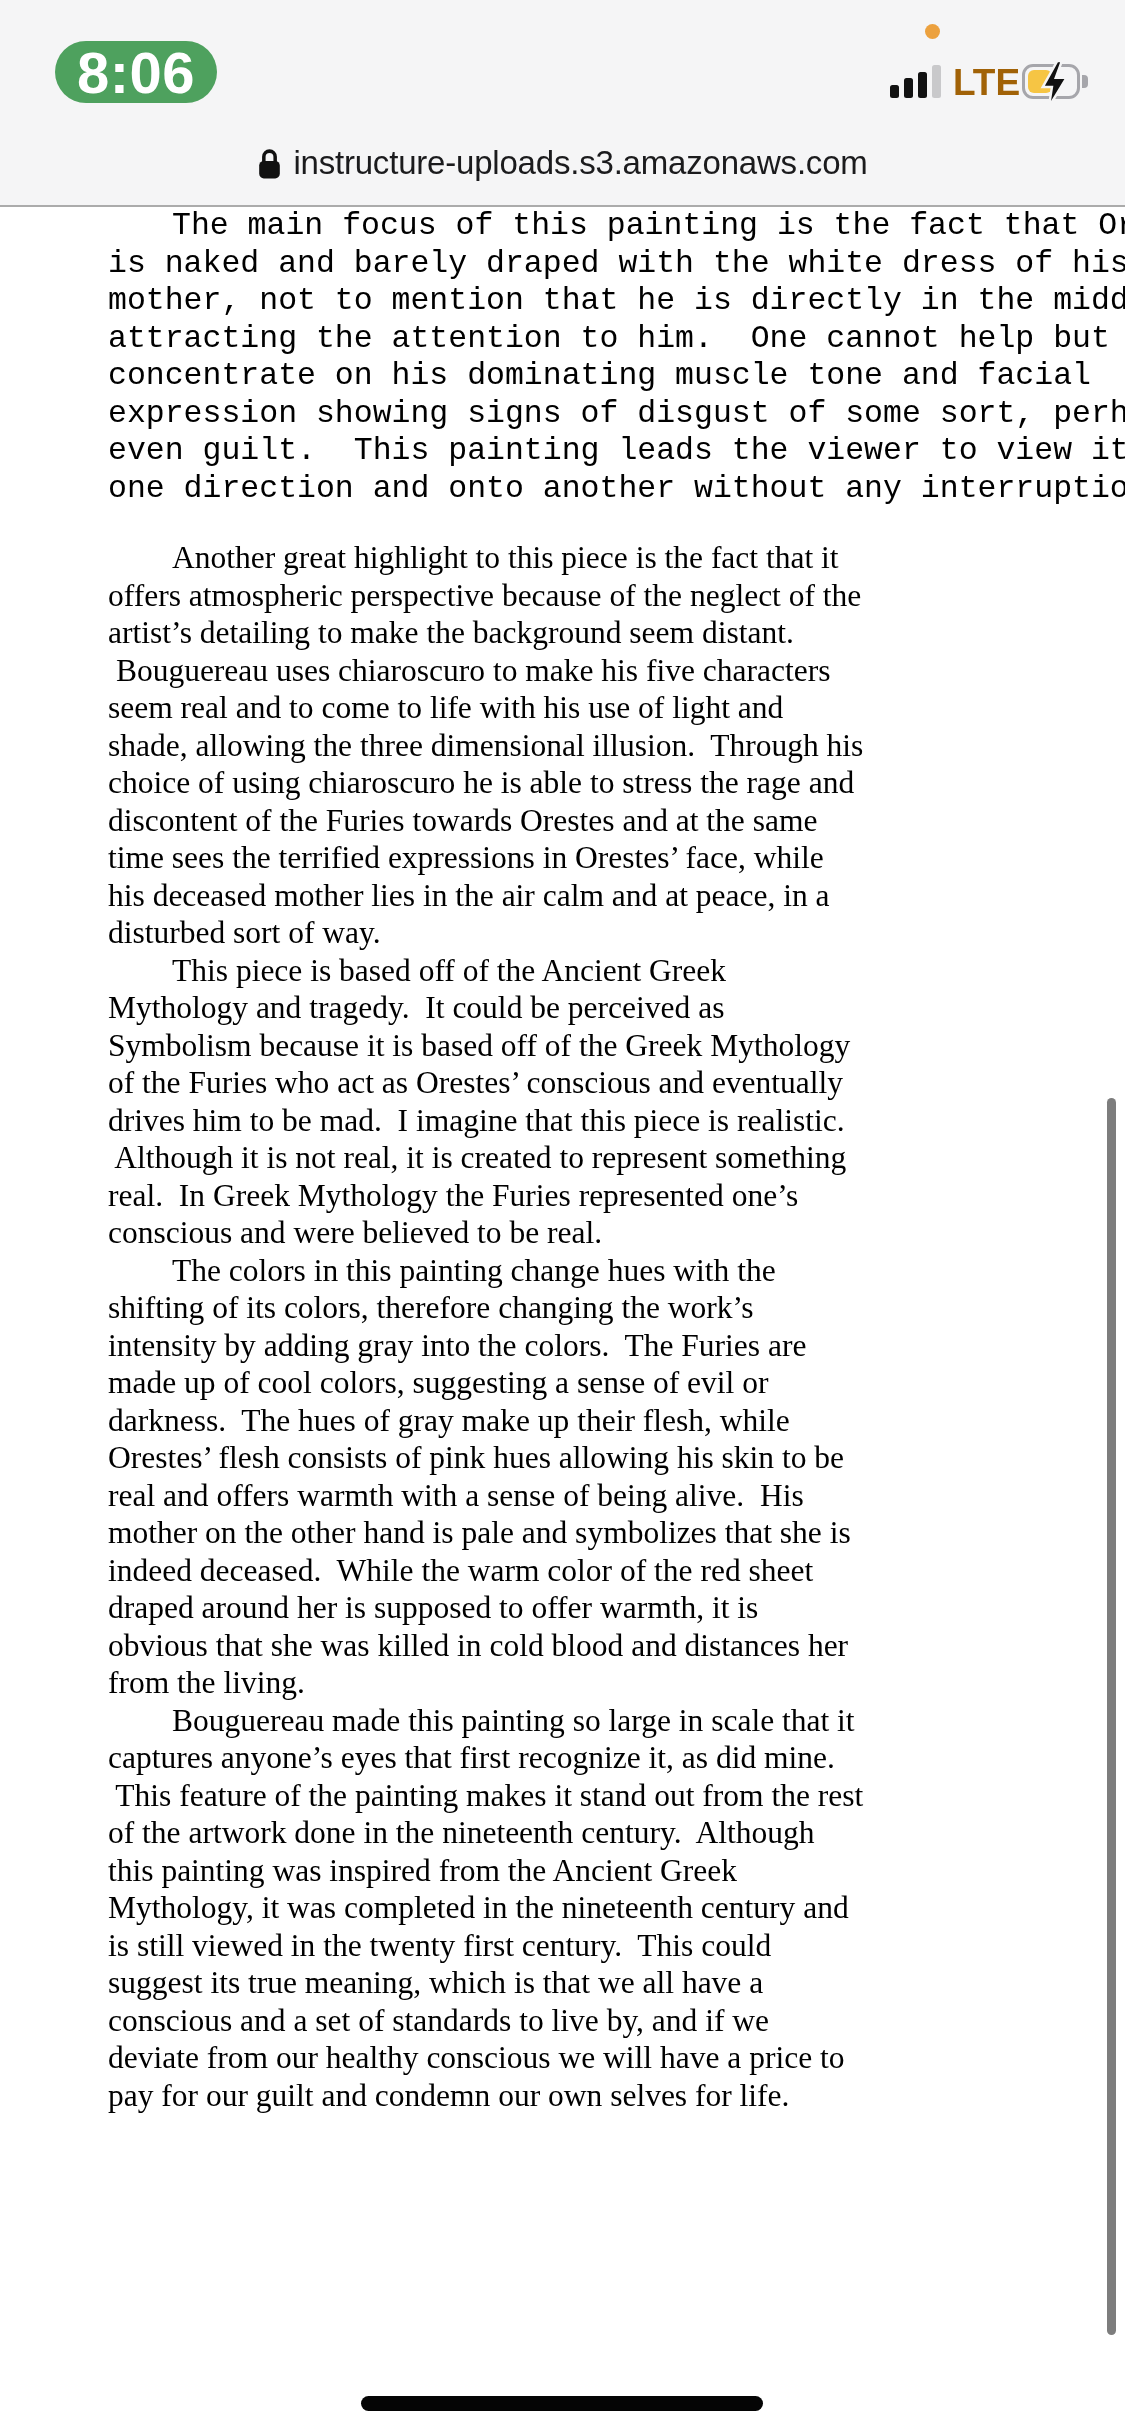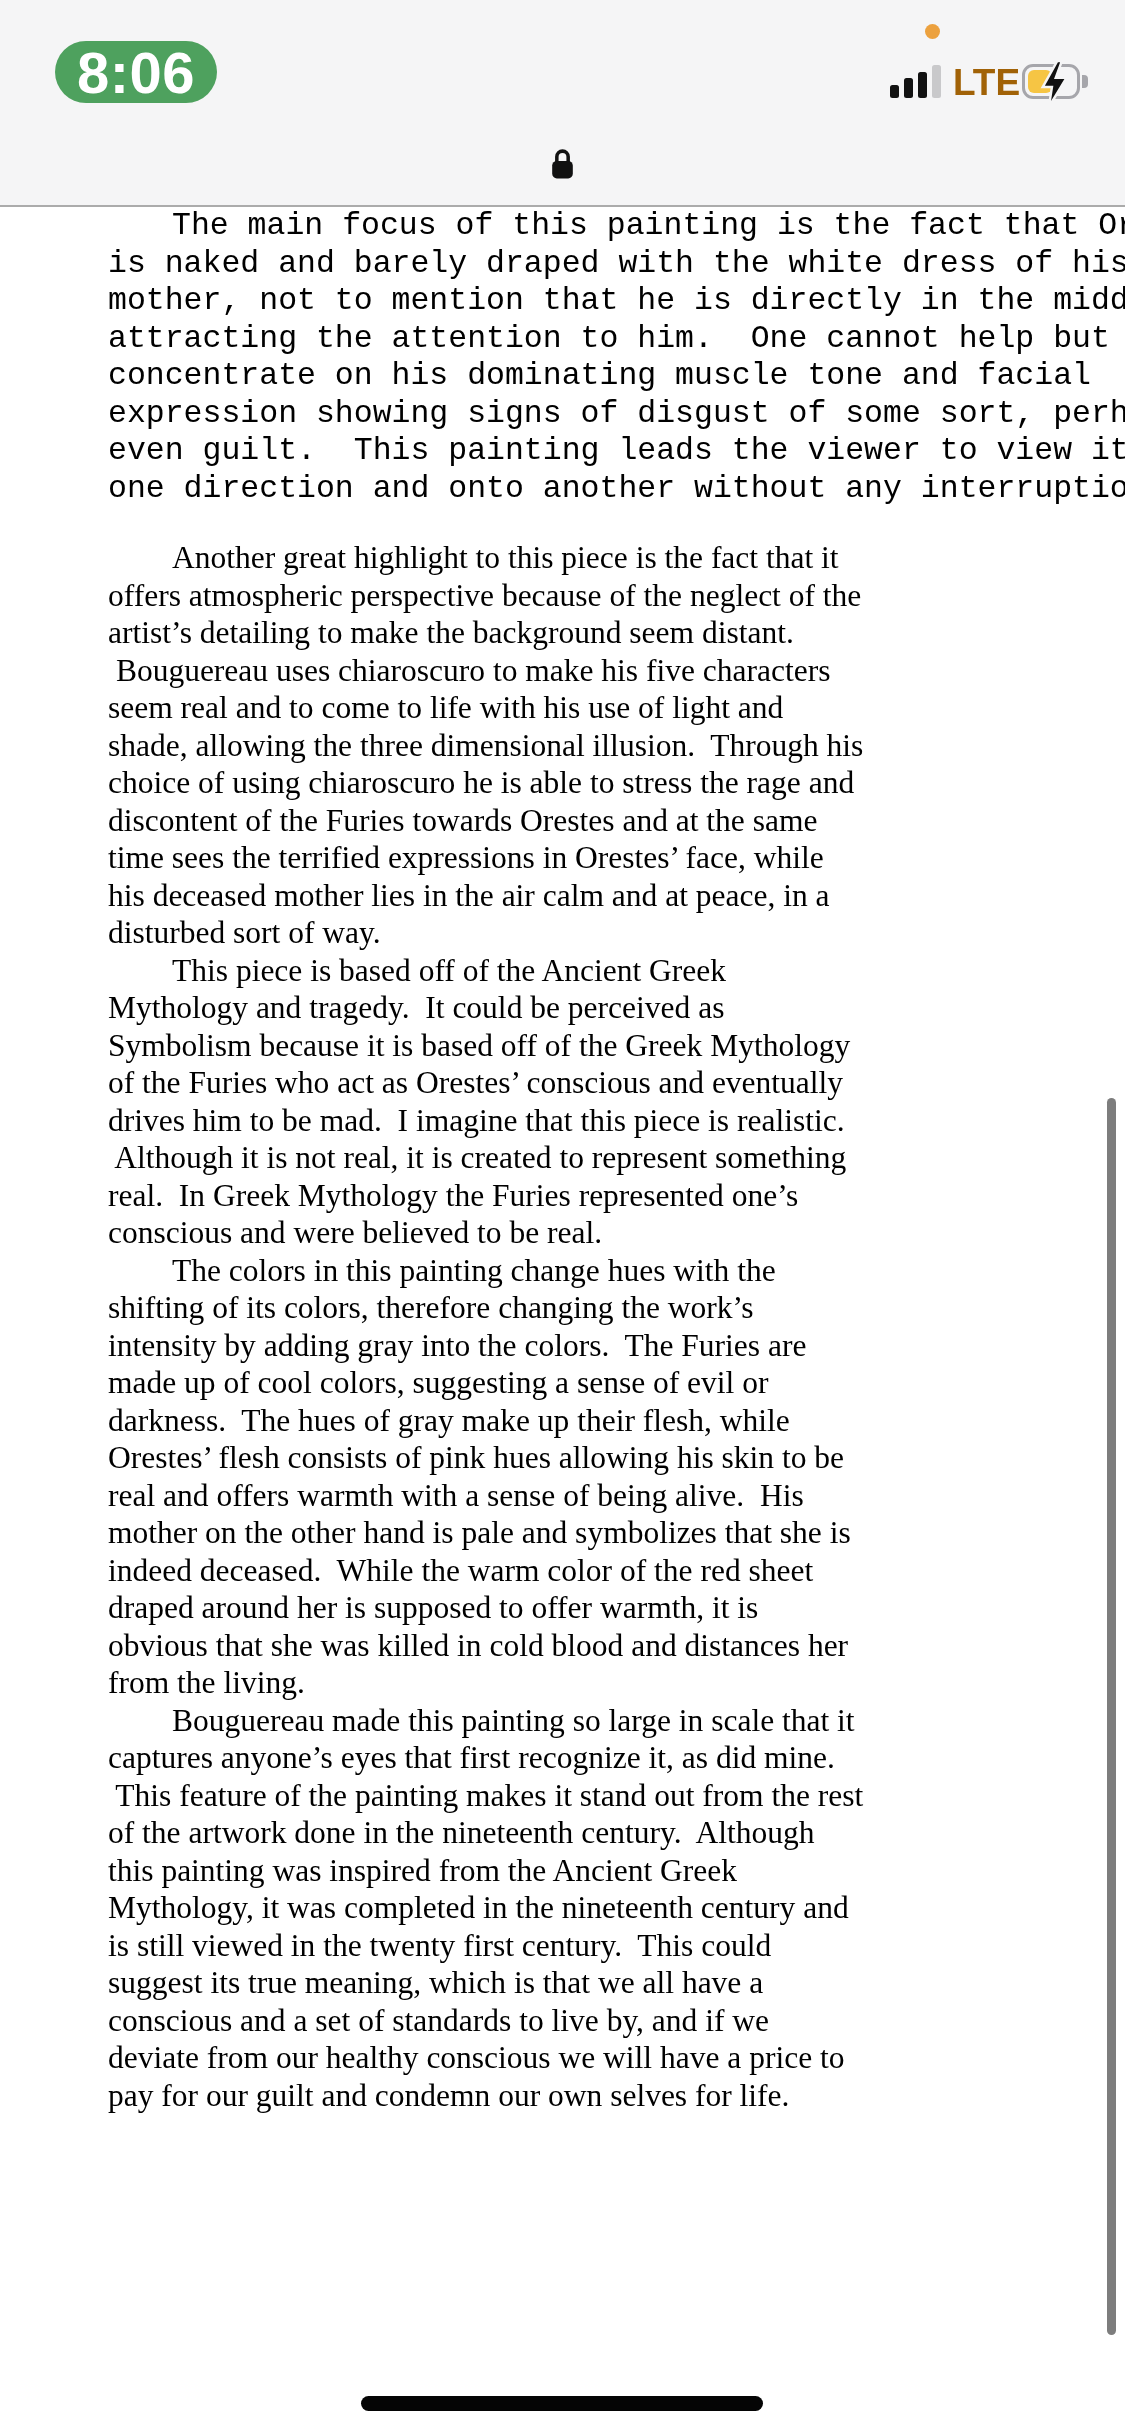--- a/index.html
+++ b/index.html
@@ -82,20 +82,21 @@
       </svg>
     </div>
     <div class="battery-nub"></div>
   </div>
 
   <div class="urlbar">
     <svg class="lock-icon" width="25" height="33" viewBox="0 0 24 32">
       <path d="M6.5 15 V9.5 a5.5 5.5 0 0 1 11 0 V15" fill="none" stroke="#111" stroke-width="3.4"></path>
       <rect x="2" y="13.5" width="20" height="17" rx="4.5" fill="#111"></rect>
     </svg>
+    <span class="domain">instructure-uploads.s3.amazonaws.com</span>
   </div>
 </div>
 
 <div class="content">
   <p class="gap-after">The main focus of this painting is the fact that Orestes
 is naked and barely draped with the white dress of his
 mother, not to mention that he is directly in the middle
 attracting the attention to him.  One cannot help but to
 concentrate on his dominating muscle tone and facial
 expression showing signs of disgust of some sort, perhaps

